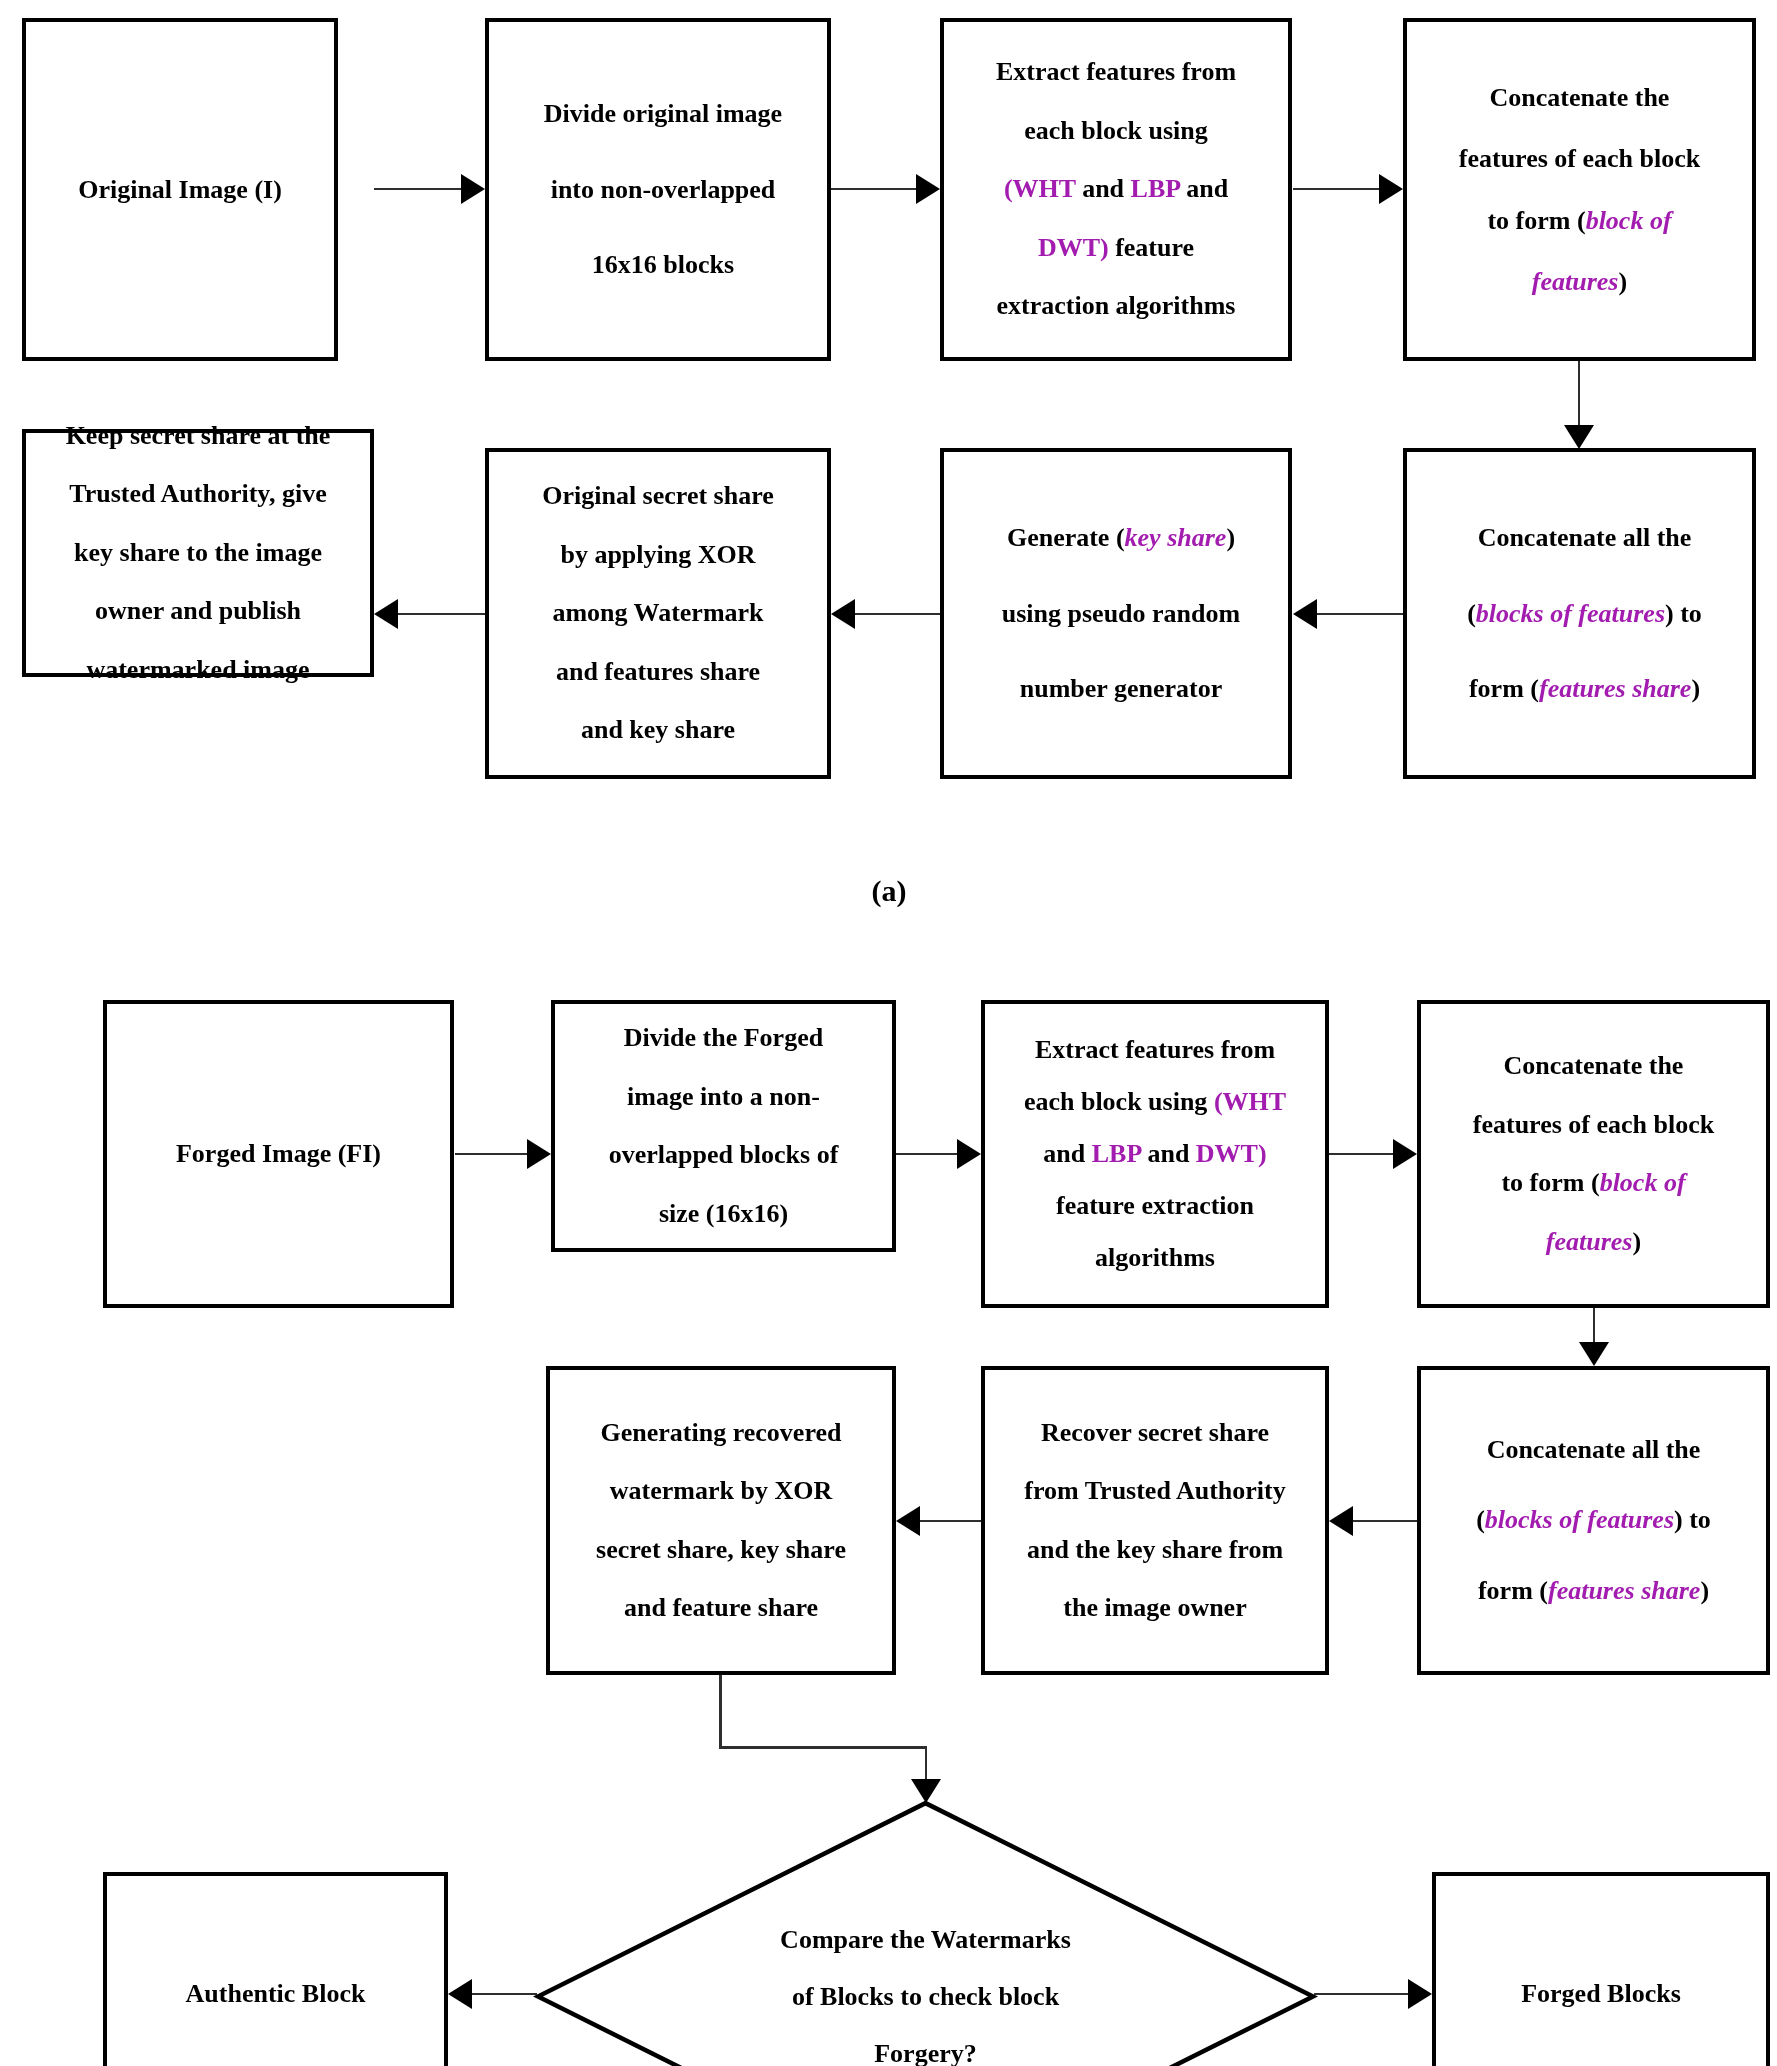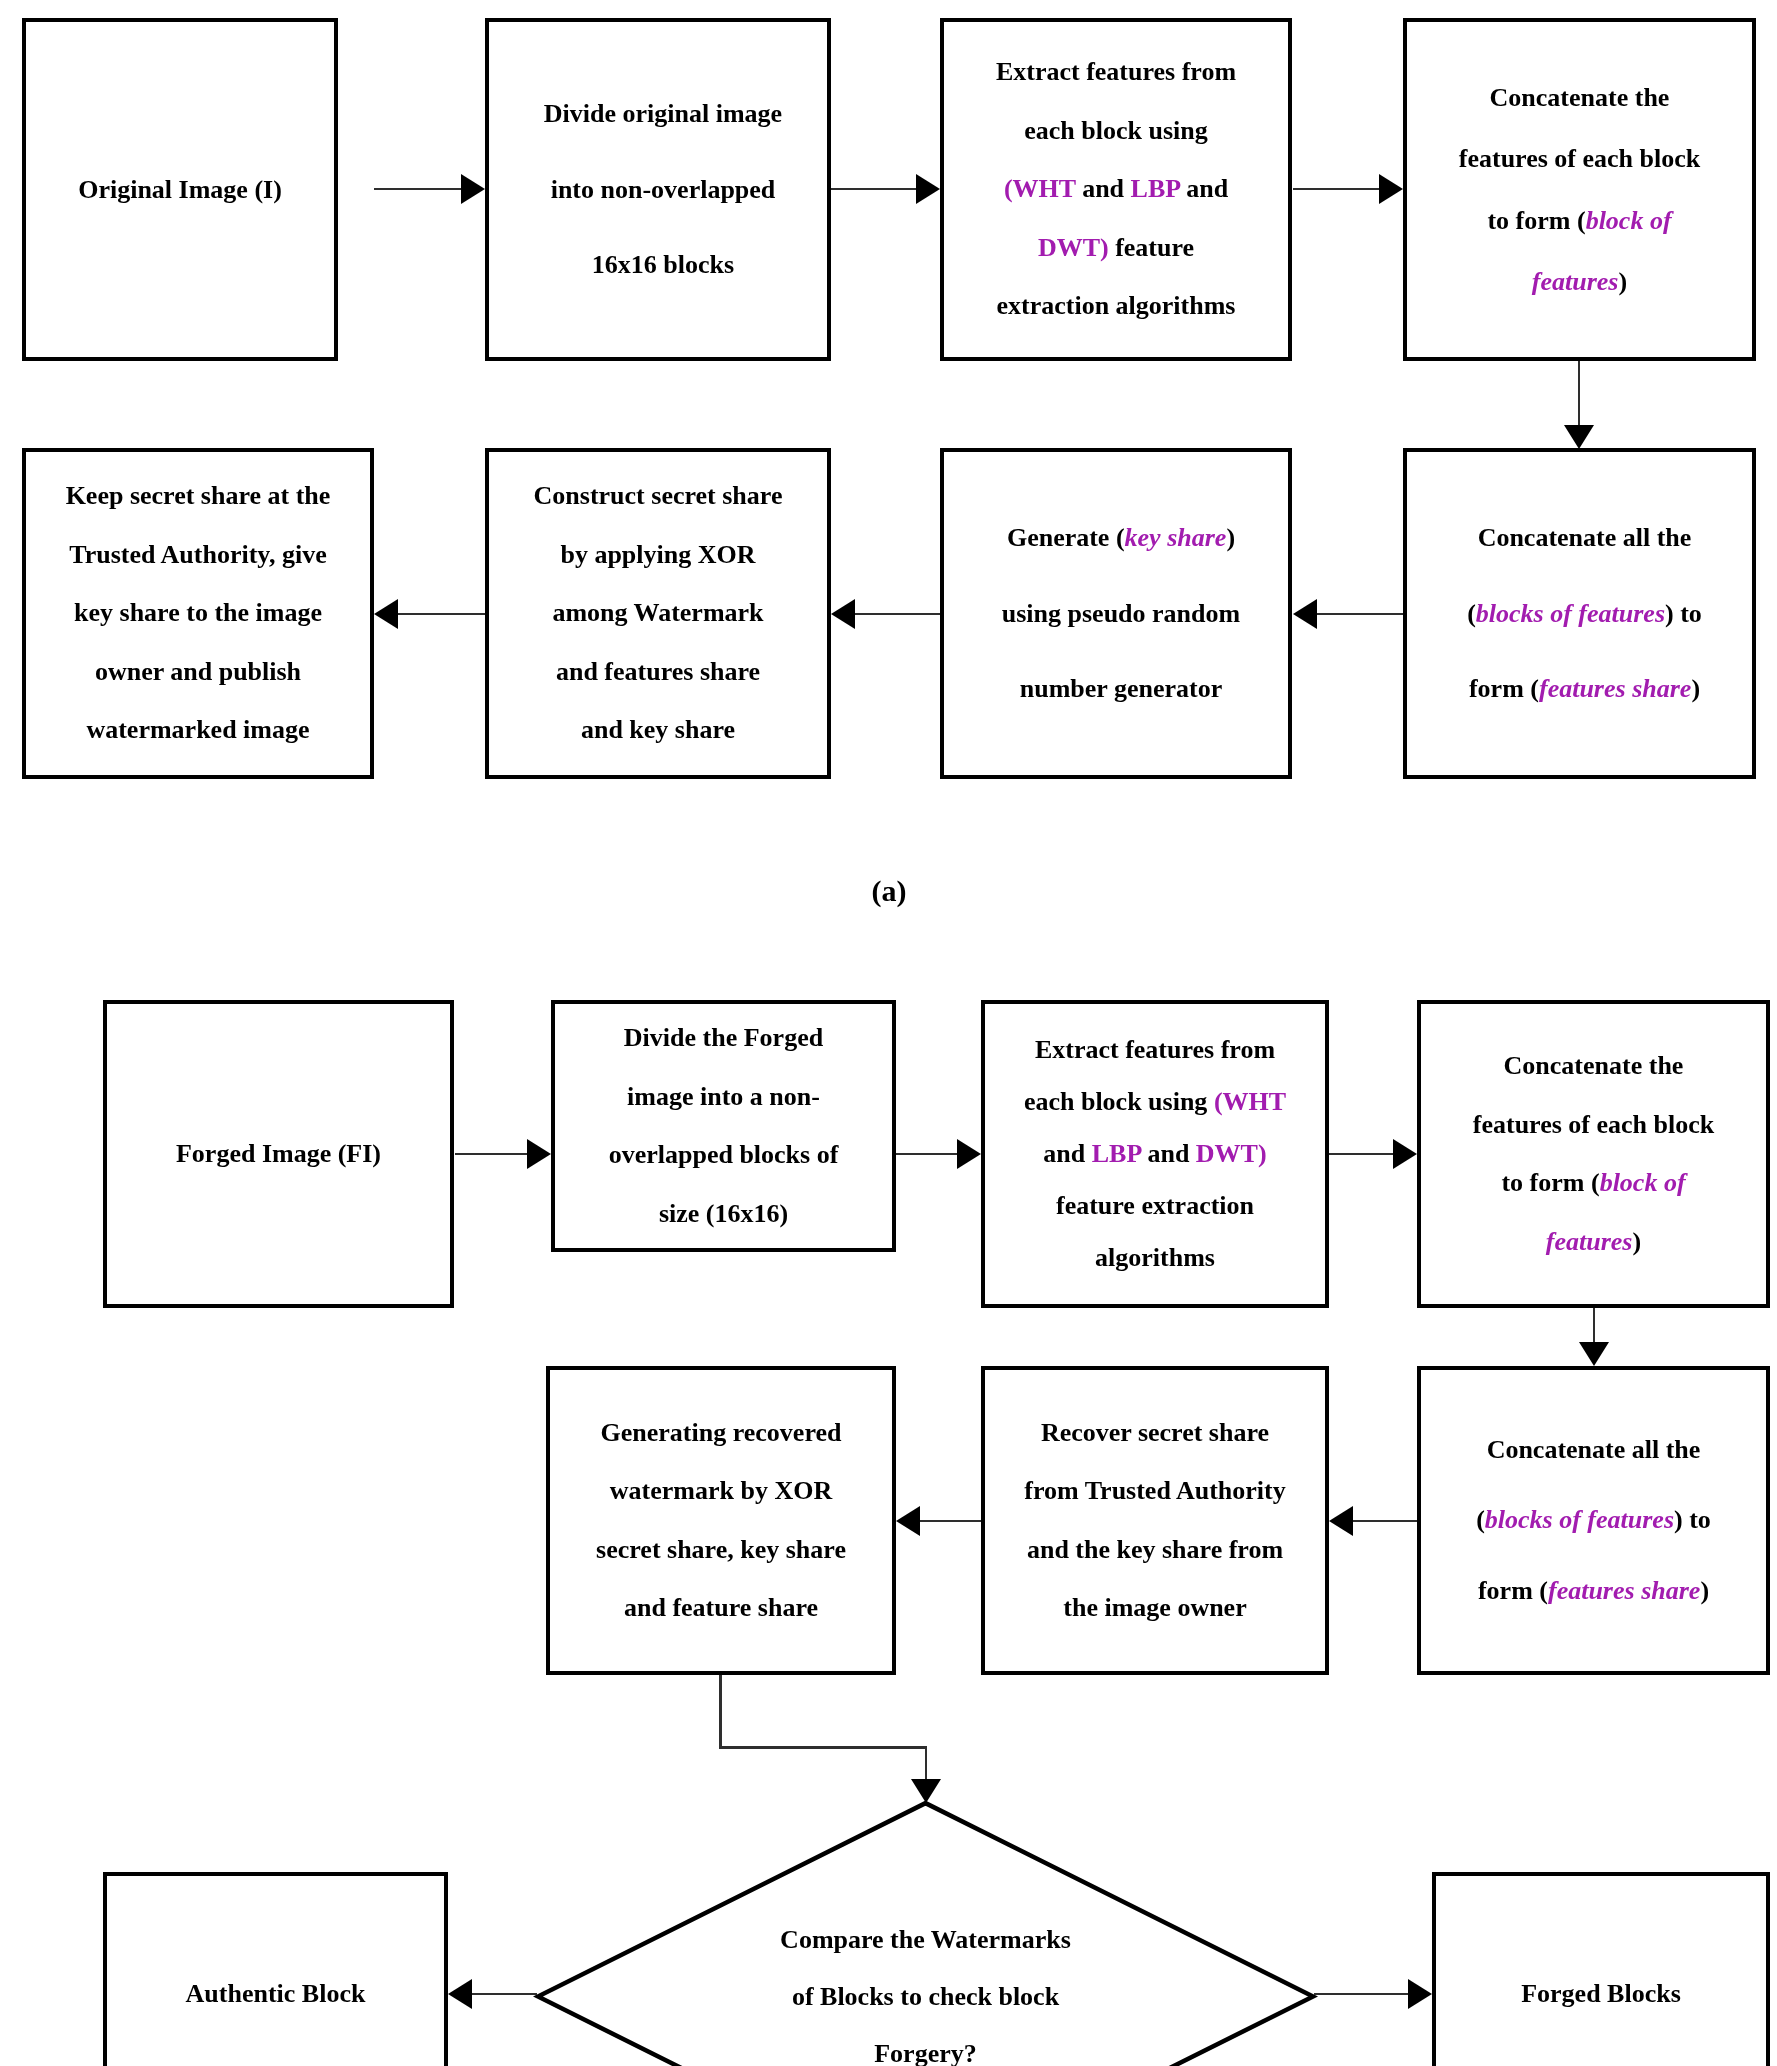--- a/index.html
+++ b/index.html
@@ -87,29 +87,29 @@
   <div class="harrow right" style="left:1293px;top:174px;width:110px">
       <i class="shaft"></i>
       <i class="head"></i>
     </div>
 
   <div class="varrow" style="left:1564px;top:361px;height:88px">
       <i class="shaft"></i>
       <i class="head"></i>
     </div>
 
-  <div class="box lh225" style="left:22px;top:448px;width:352px;height:331px">
+  <div class="box lh225" style="left:22px;top:429px;width:352px;height:248px">
       <div class="tline"><span>Keep secret share at the</span></div>
       <div class="tline"><span>Trusted Authority, give</span></div>
       <div class="tline"><span>key share to the image</span></div>
       <div class="tline"><span>owner and publish</span></div>
       <div class="tline"><span>watermarked image</span></div>
     </div>
   <div class="box lh225" style="left:485px;top:448px;width:346px;height:331px">
-      <div class="tline"><span>Construct secret share</span></div>
+      <div class="tline"><span>Original secret share</span></div>
       <div class="tline"><span>by applying XOR</span></div>
       <div class="tline"><span>among Watermark</span></div>
       <div class="tline"><span>and features share</span></div>
       <div class="tline"><span>and key share</span></div>
     </div>
   <div class="box lh29" style="left:940px;top:448px;width:352px;height:331px">
       <div class="tline"><span>Generate (</span><span class="red it">key share</span><span>)</span></div>
       <div class="tline"><span>using pseudo random</span></div>
       <div class="tline"><span>number generator</span></div>
     </div>

